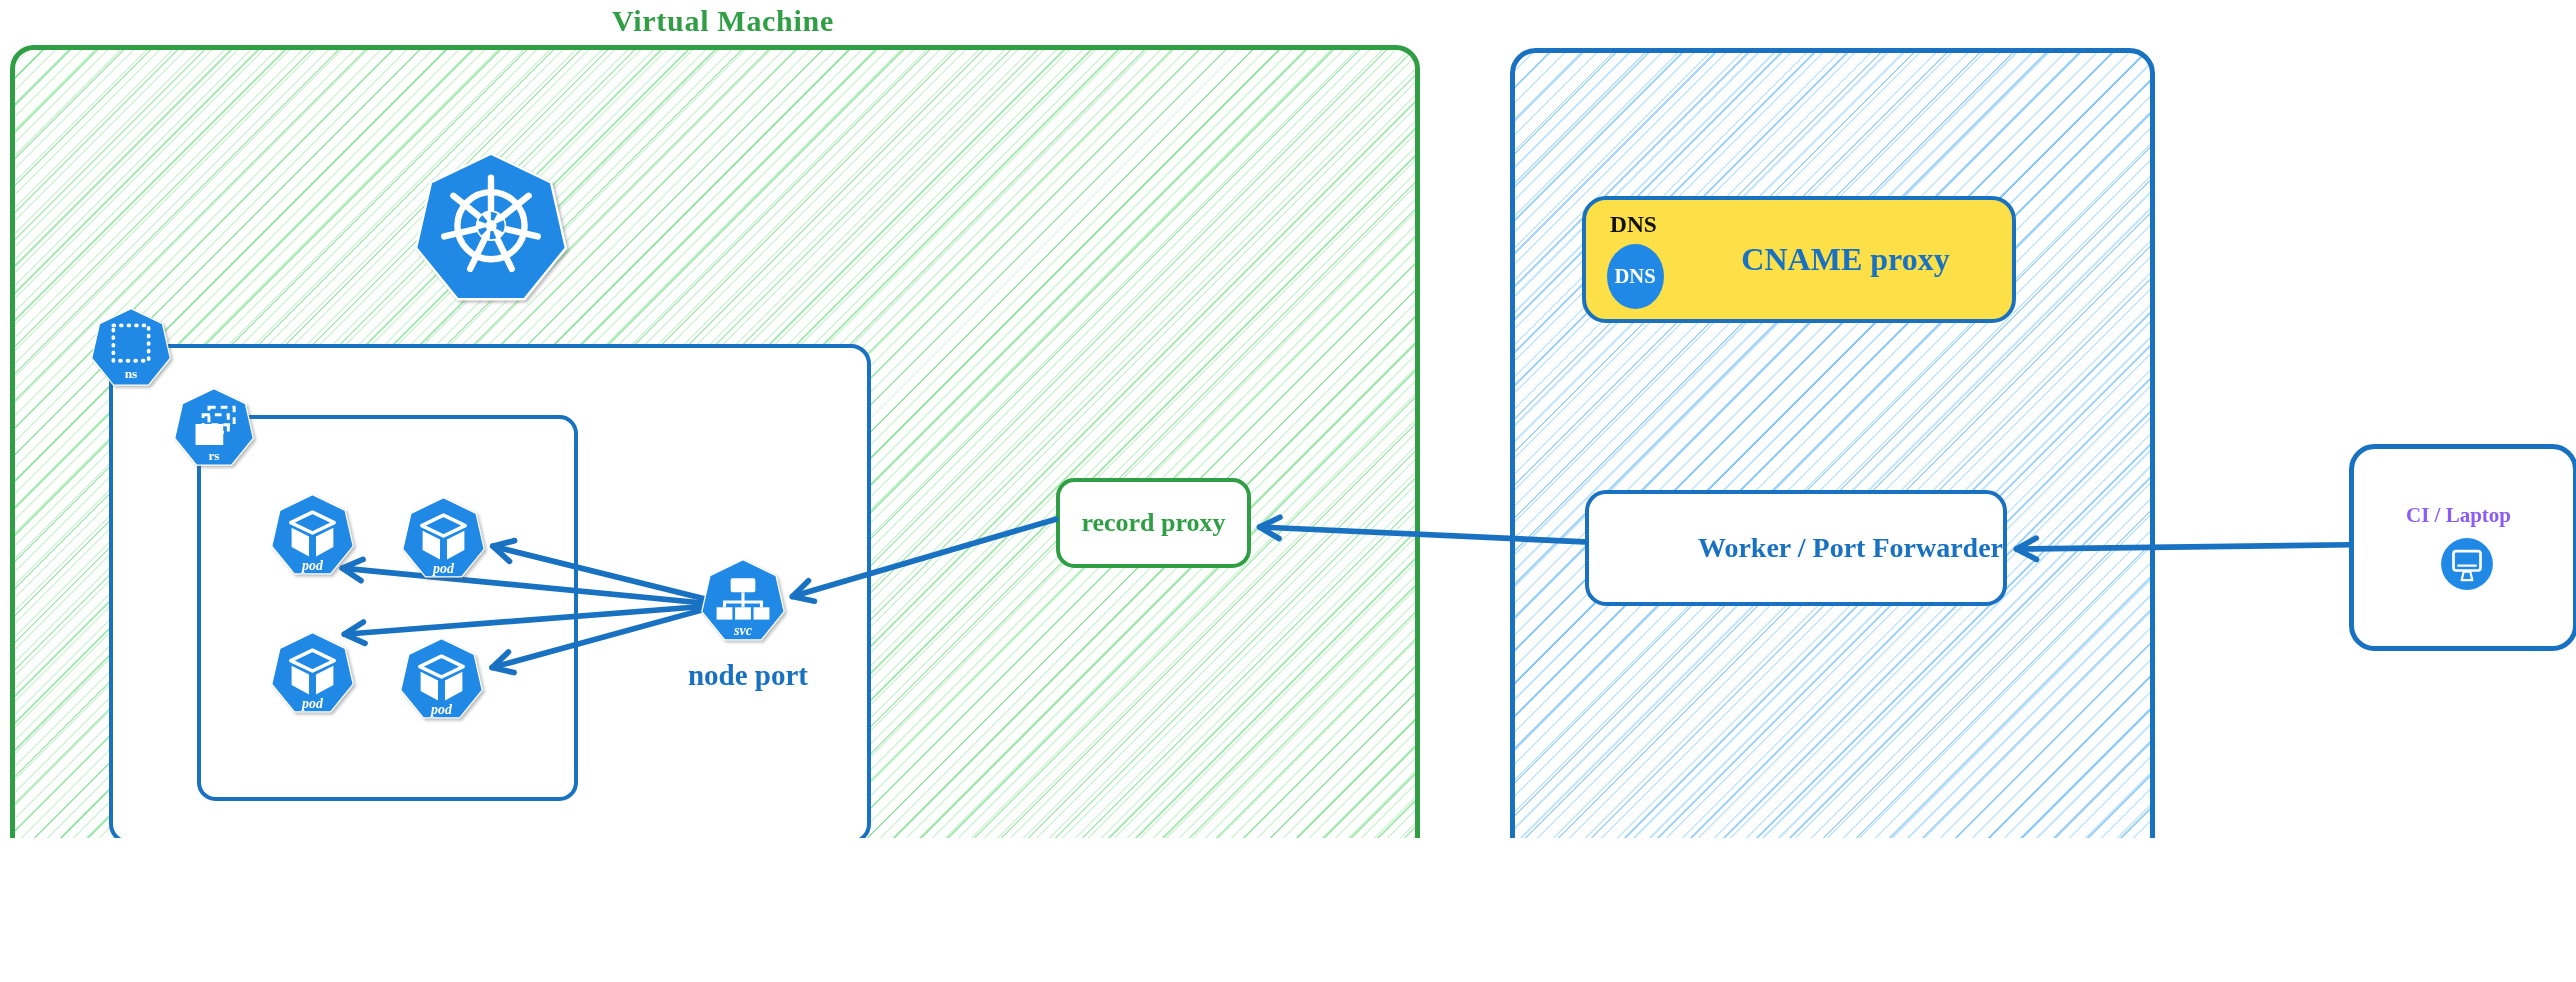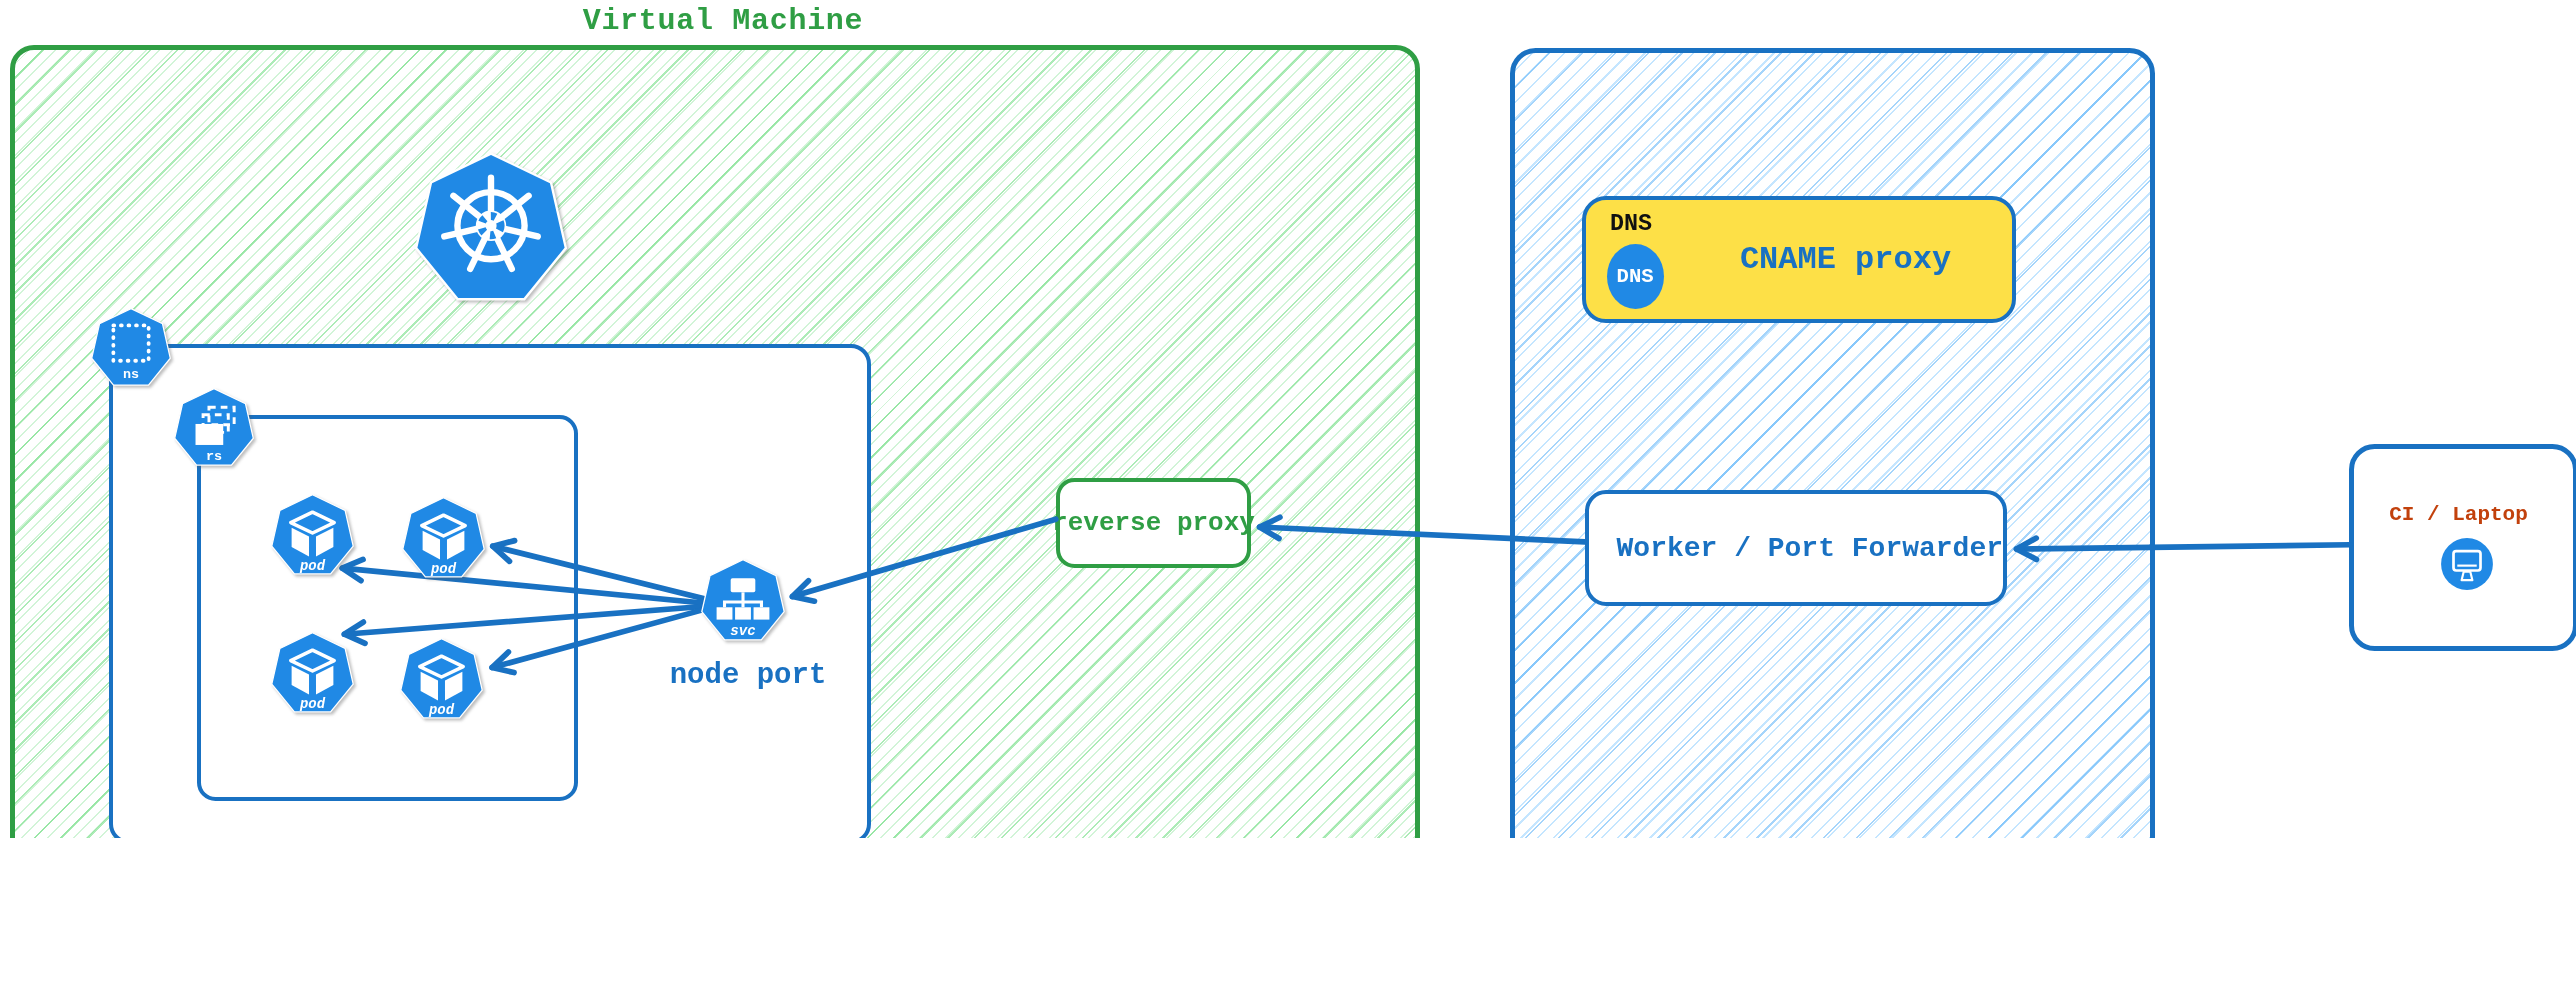--- a/index.html
+++ b/index.html
@@ -1,17 +1,17 @@
 <!DOCTYPE html>
 <html style="font-size:11.4px"><head>
 <meta charset="utf-8">
 <style>
   html,body{margin:0;padding:0;background:#fff;}
   .canvas{position:relative;width:2576px;height:838px;background:#ffffff;overflow:hidden;
-          font-family:Liberation Mono, monospace;}
+          font-family:Liberation Serif, serif;}
   .abs{position:absolute;}
 
   
   .vm-box{left:10px;top:45px;width:1400px;height:927px;border:5px solid #2f9e44;border-radius:24px;
     background-image:
       repeating-linear-gradient(135deg, rgba(105,219,124,.55) 0px, rgba(105,219,124,.55) 1.7px, transparent 1.7px, transparent 19px),
       repeating-linear-gradient(135deg, rgba(105,219,124,.30) 0px, rgba(105,219,124,.30) 1.4px, transparent 1.4px, transparent 9.2px);}
   .ext-box{left:1510px;top:48px;width:635px;height:924px;border:5px solid #1971c2;border-radius:25.6px;
     background-image:
       repeating-linear-gradient(135deg, rgba(77,171,247,.50) 0px, rgba(77,171,247,.50) 1.8px, transparent 1.8px, transparent 23.4px),
@@ -30,21 +30,21 @@
   .rp-label{color:#2f9e44;font-size:26px;font-weight:600;white-space:nowrap;}
   .worker-box{left:1585px;top:490px;width:422px;height:116px;border:4.3px solid #1971c2;border-radius:21px;justify-content:flex-end;}
   .worker-label{color:#1971c2;font-size:28px;font-weight:600;white-space:nowrap;}
   .dns-card{left:1582px;top:196px;width:426px;height:119px;border:4.3px solid #1971c2;border-radius:24px;background:#fde047;}
   .dns-card-label{left:24px;top:11.4px;color:#111;font-size:23.4px;font-weight:600;}
   .dns-badge{left:20.6px;top:44px;width:57px;height:65px;border-radius:50%;background:#2089e5;
              display:flex;align-items:center;justify-content:center;color:#fff;font-size:20.6px;font-weight:700;}
   .cname-label{left:107px;top:0;width:305px;height:100%;display:flex;align-items:center;justify-content:center;
                color:#1971c2;font-size:32px;font-weight:600;white-space:nowrap;}
   .ci-box{left:2349px;top:444px;width:219px;height:197px;border:5px solid #1971c2;border-radius:25.6px;background:#fff;}
-  .ci-label{left:2349px;top:503px;width:219px;text-align:center;color:#c2410c;font-size:21px;font-weight:600;white-space:nowrap;}
+  .ci-label{left:2349px;top:503px;width:219px;text-align:center;color:#8b5cf6;font-size:21px;font-weight:600;white-space:nowrap;}
   .node-port-label{left:645px;top:659px;width:206px;text-align:center;color:#1971c2;font-size:29px;font-weight:600;white-space:nowrap;}
 
   .icon{filter:drop-shadow(2.1px 2.8px 1.4px rgba(90,90,90,.40));}
   .icon-label{font-weight:600;}
 </style>
 </head>
 <body>
 
 <div class="canvas">
 
@@ -60,21 +60,21 @@
     <div class="abs dns-card-label">DNS</div>
     <div class="abs dns-badge">DNS</div>
     <div class="abs cname-label">CNAME proxy</div>
   </div>
 
   <div class="abs card worker-box">
     <span class="worker-label">Worker / Port Forwarder</span>
   </div>
 
   <div class="abs card rp-box">
-    <span class="rp-label">reverse proxy</span>
+    <span class="rp-label">record proxy</span>
   </div>
 
   <div class="abs ci-box"></div>
   <div class="abs ci-label">CI / Laptop</div>
   <svg class="abs" style="left:2440px;top:537px" width="54" height="54" viewBox="0 0 100 100">
     <circle cx="50" cy="50" r="48" fill="#2089e5"></circle>
     <rect x="25" y="26" width="50" height="36" rx="5" fill="none" stroke="#fff" stroke-width="5"></rect>
     <line x1="32" y1="53" x2="68" y2="53" stroke="#fff" stroke-width="4"></line>
     <path d="M44,64 L56,64 L60,80 L40,80 Z" fill="none" stroke="#fff" stroke-width="4" stroke-linejoin="round"></path>
   </svg>

